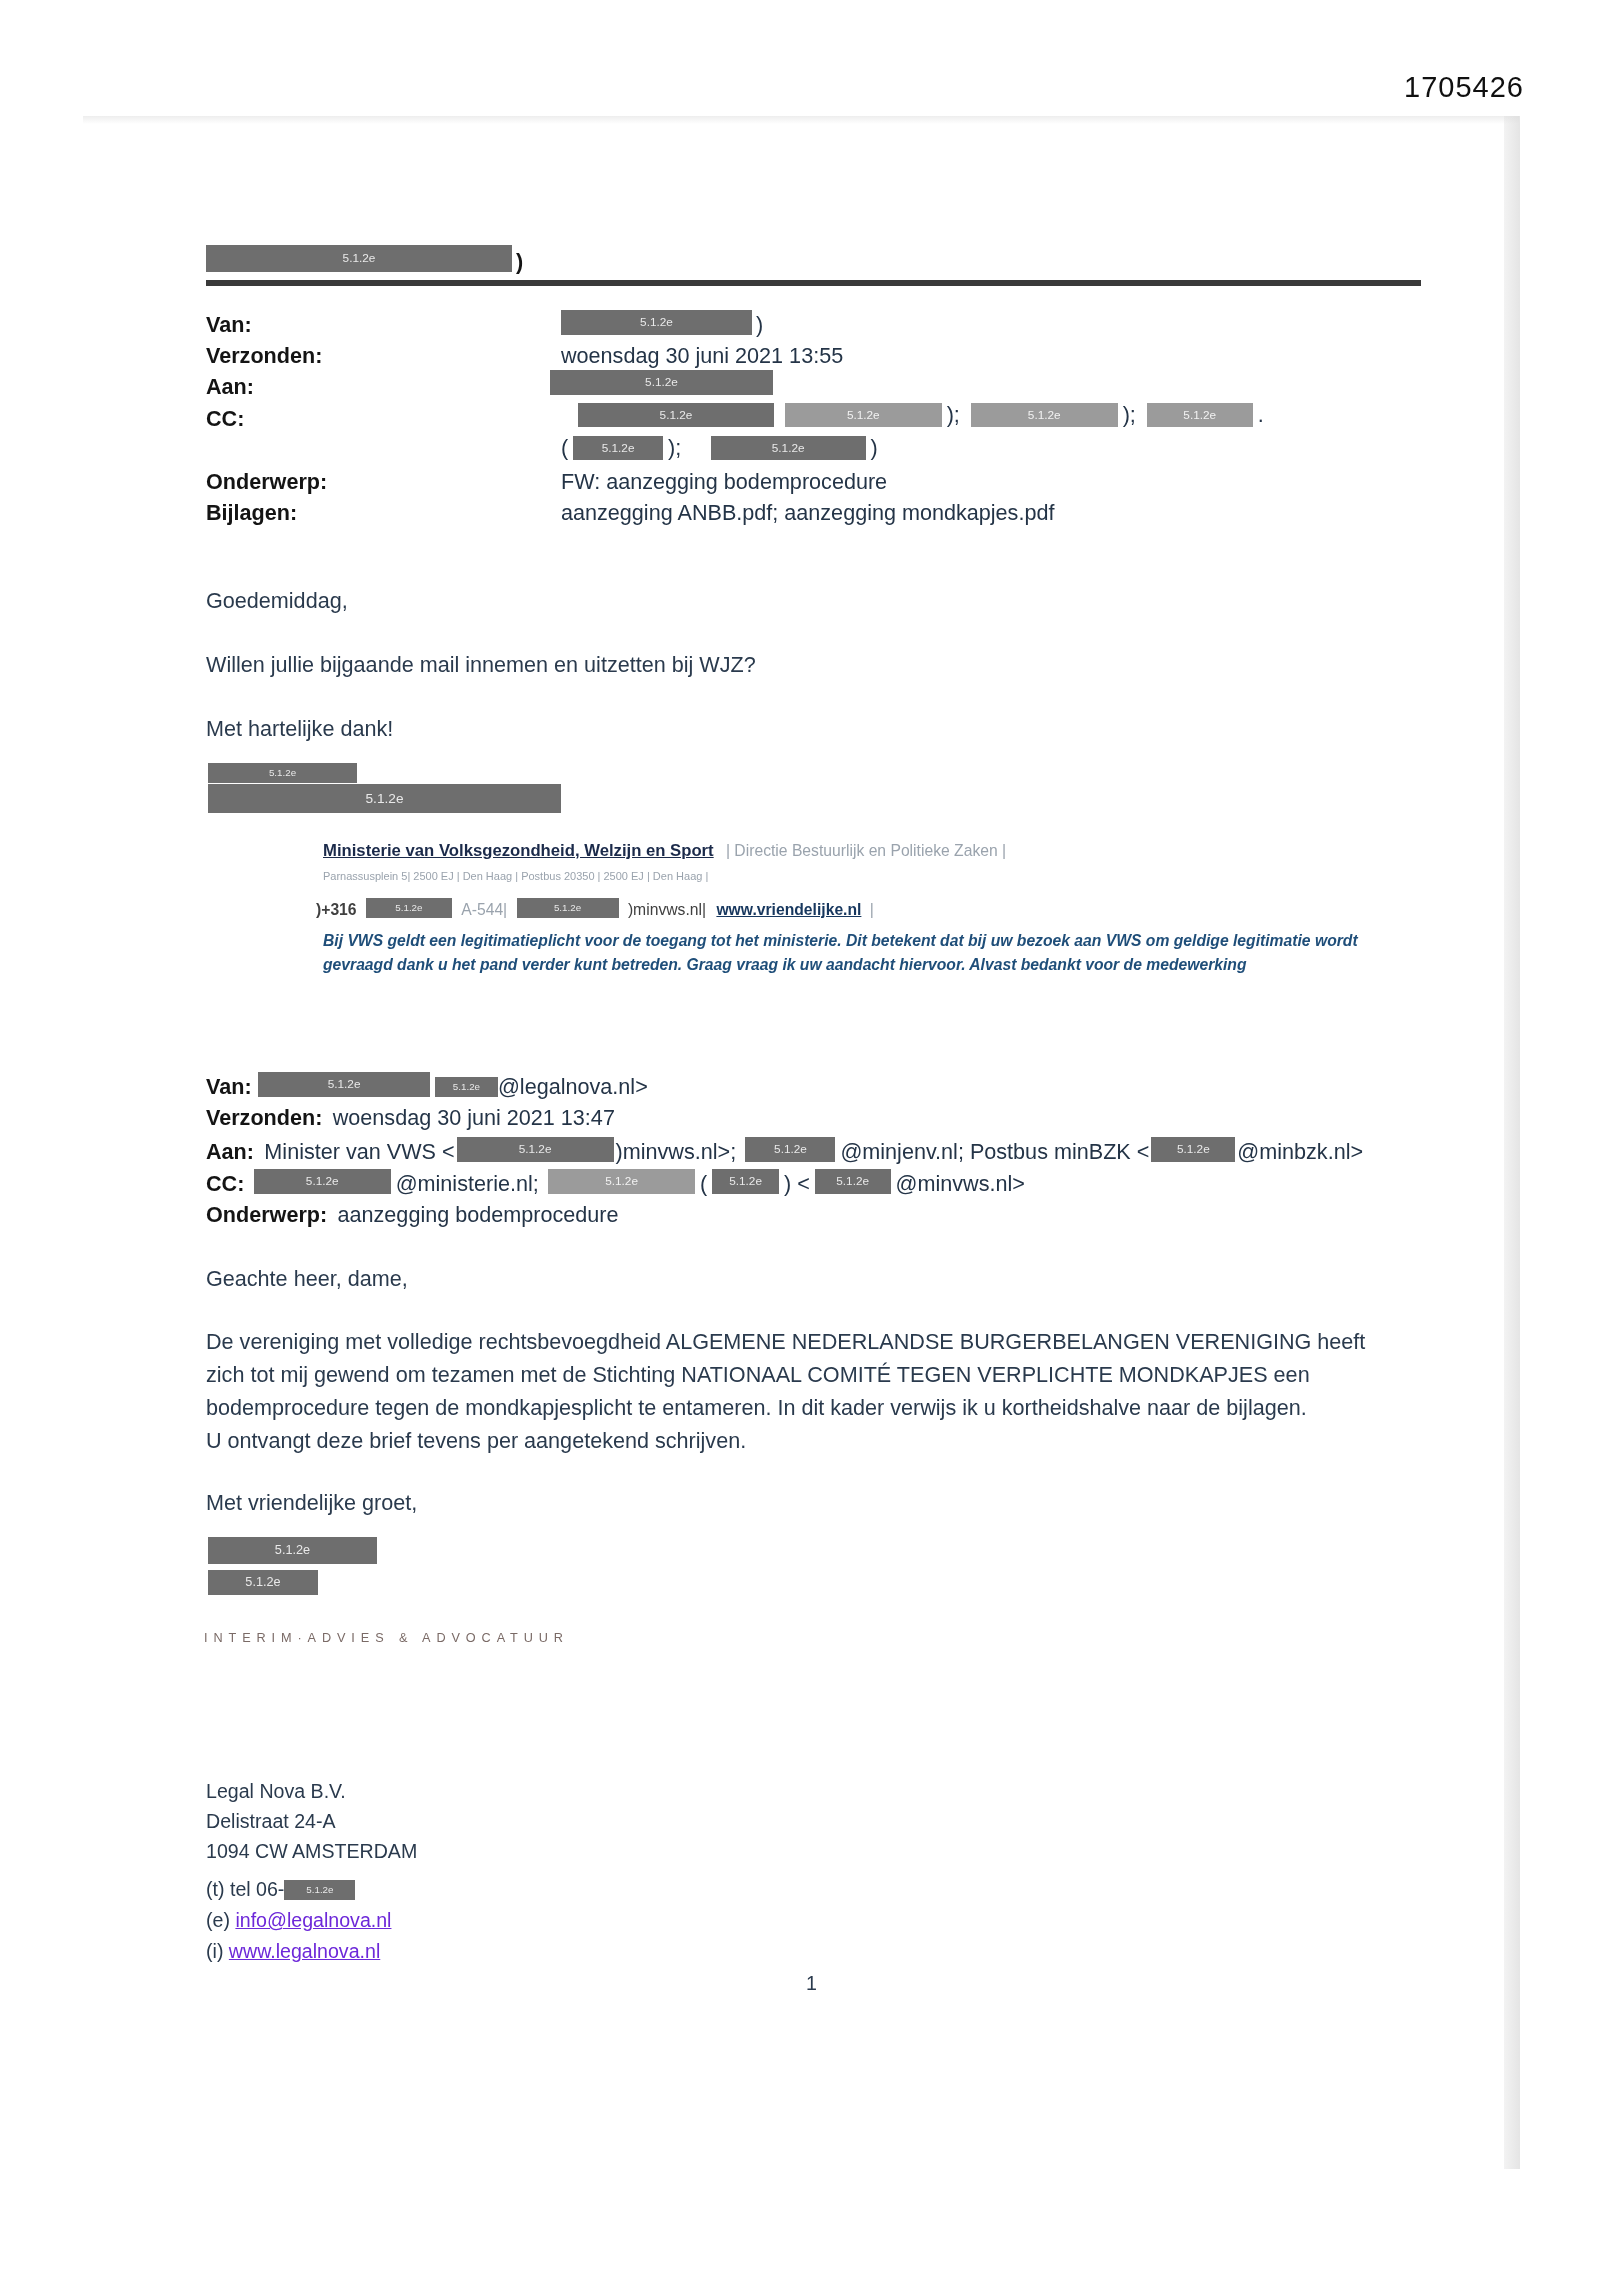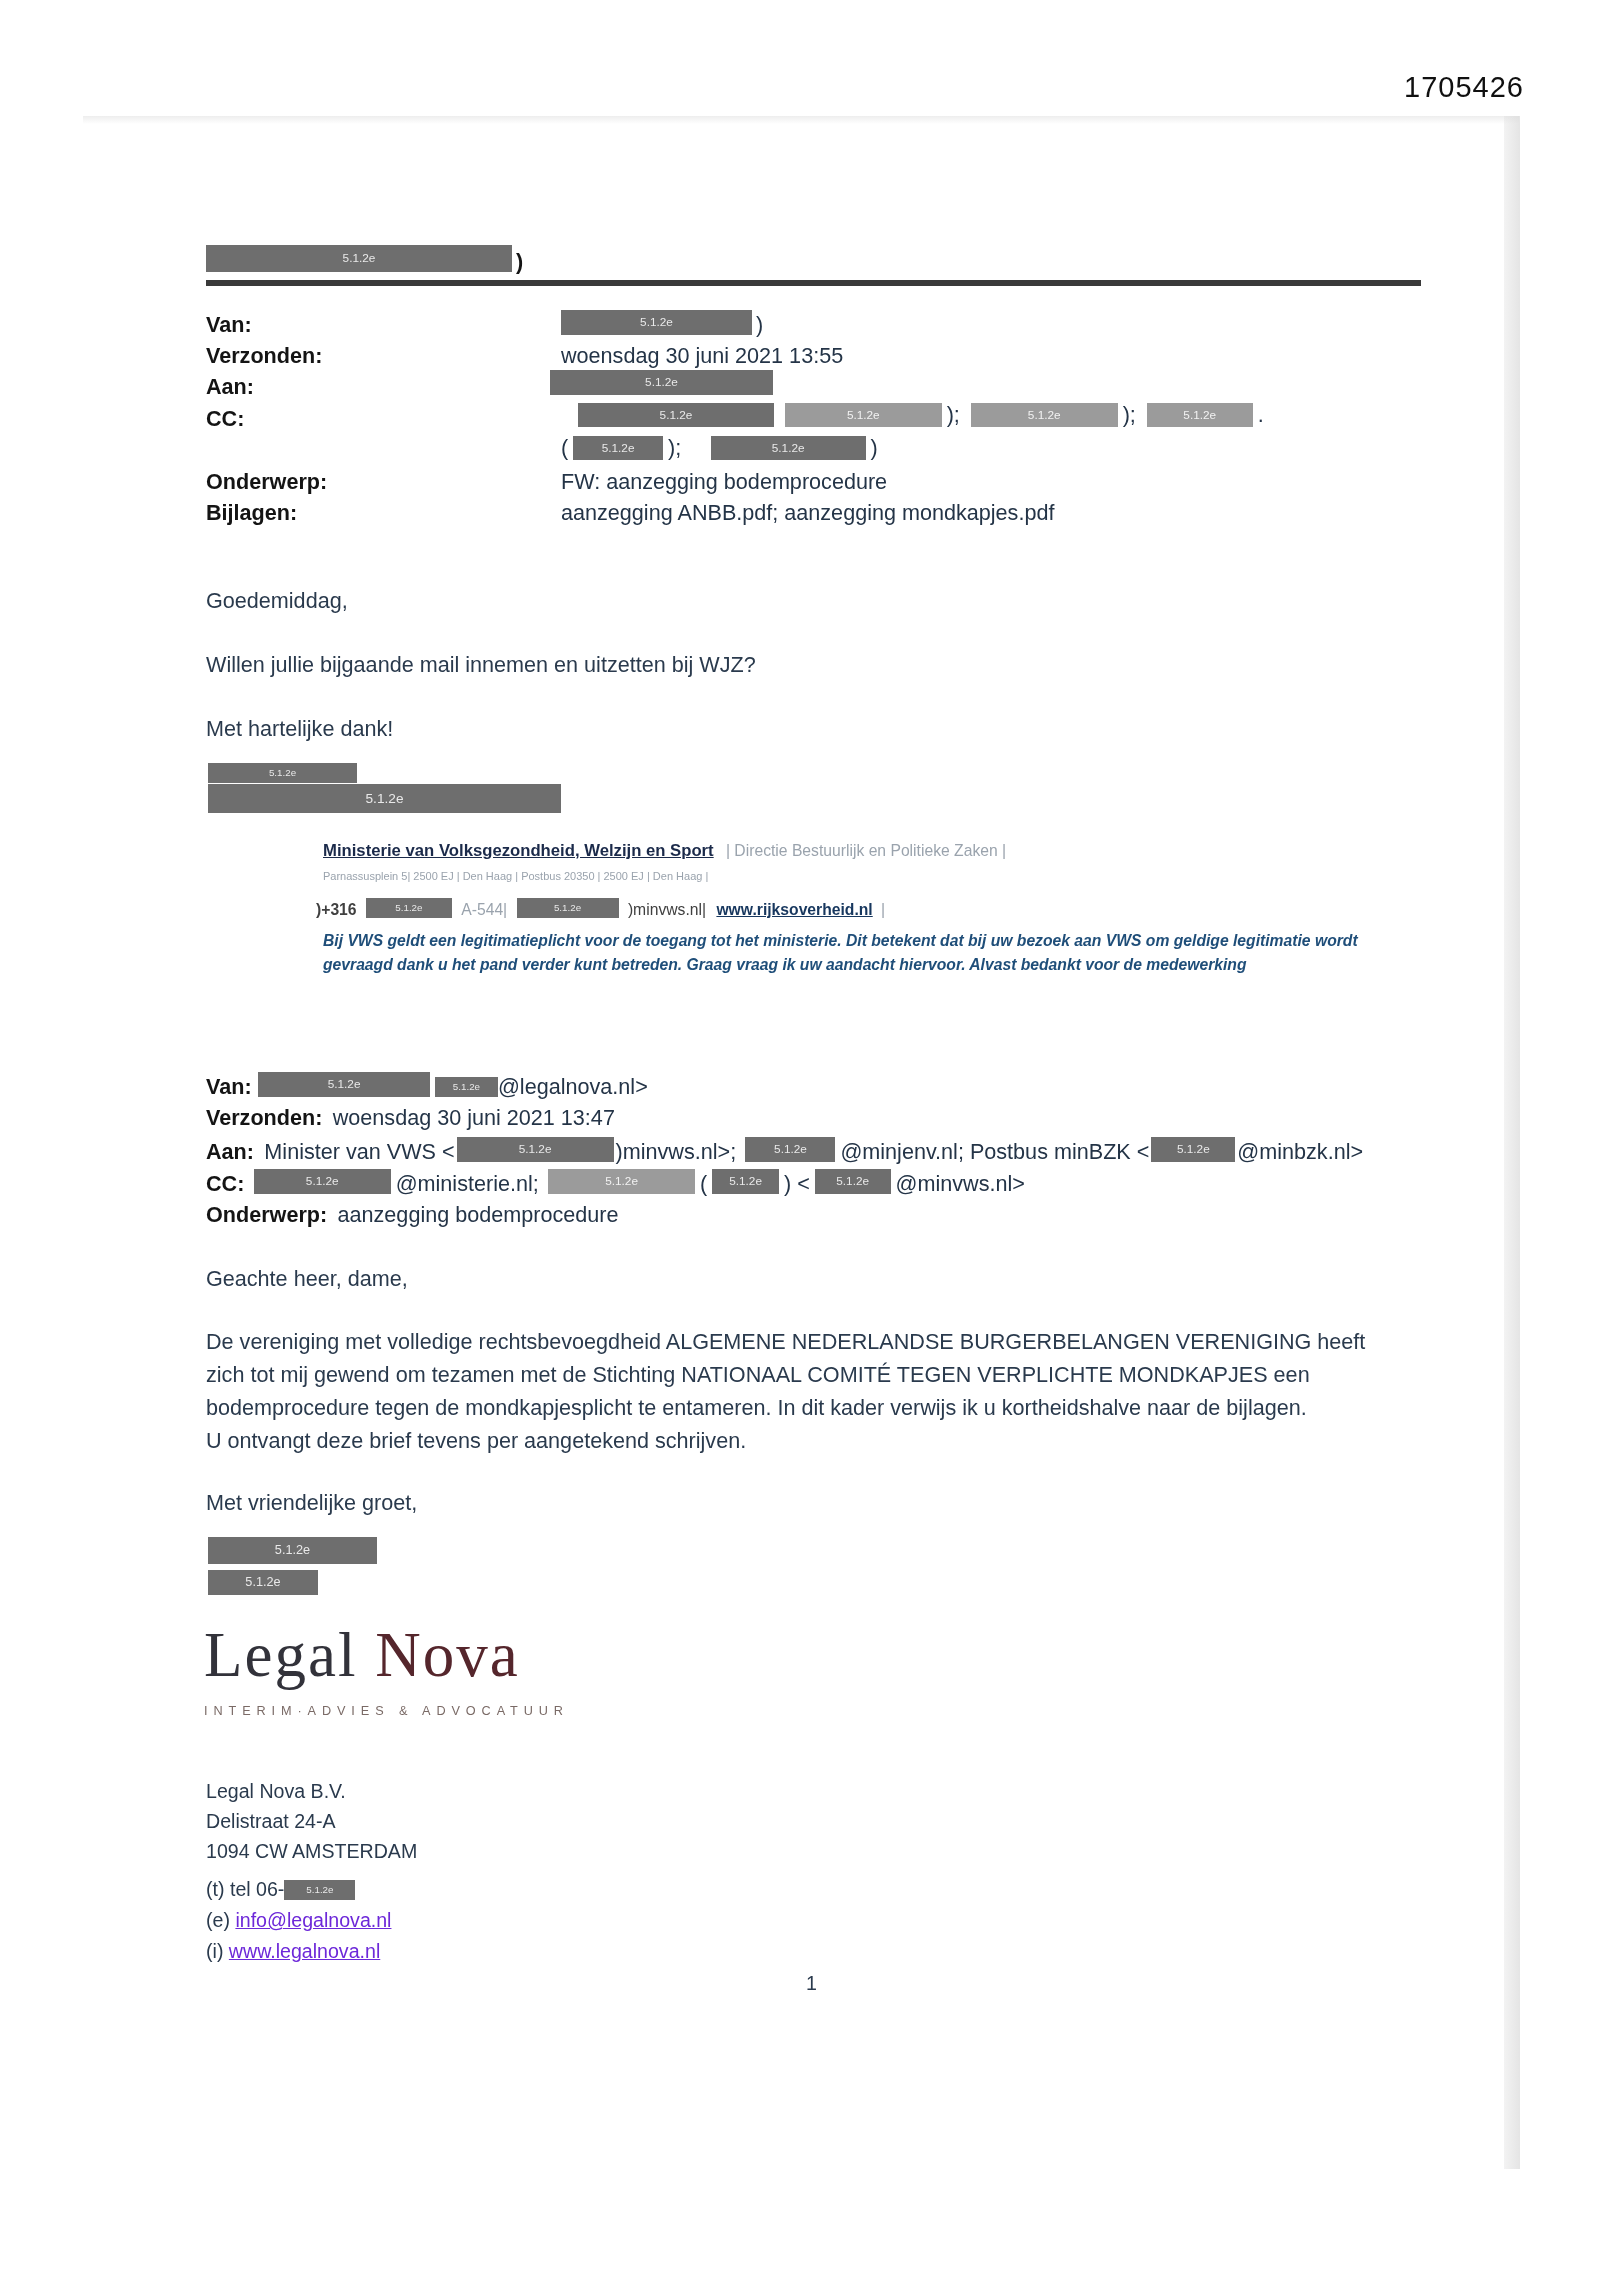--- a/index.html
+++ b/index.html
@@ -108,21 +108,21 @@
   <span class="min-org">Ministerie van Volksgezondheid, Welzijn en Sport</span>
   <span class="min-dept" style="margin-left:7.8px;">| Directie Bestuurlijk en Politieke Zaken |</span>
 </div>
 <div class="abs min-addr" style="left:323px;top:870px;">Parnassusplein 5| 2500 EJ | Den Haag  | Postbus 20350 | 2500 EJ | Den Haag |</div>
 <div class="abs row" style="left:316px;top:898px;">
   <span class="min-dark" style="font-weight:bold;">)+316</span>
   <span class="redact sm" style="width:86px;">5.1.2e</span>
   <span class="min-gray">A-544|</span>
   <span class="redact sm" style="width:102px;">5.1.2e</span>
   <span class="min-dark">)minvws.nl|</span>
-  <a href="#" class="min-link" style="margin-left:5.9px;">www.rijksoverheid.nl</a>
+  <a href="#" class="min-link" style="margin-left:5.9px;">www.vriendelijke.nl</a>
   <span class="min-gray" style="margin-left:3.9px;">|</span>
 </div>
 <div class="abs disclaimer" style="left:323px;top:929px;">Bij VWS geldt een legitimatieplicht voor de toegang tot het ministerie. Dit betekent dat bij uw bezoek aan VWS om geldige legitimatie wordt gevraagd dank u het pand verder kunt betreden. Graag vraag ik uw aandacht hiervoor. Alvast bedankt voor de medewerking</div>
 
 <div class="abs row" style="left:206px;top:1072px;">
   <span class="hdr-label">Van:</span>
   <span class="redact" style="width:172px;margin-left:2px;">5.1.2e</span><span class="redact sm" style="width:63px;margin:0;">5.1.2e</span><span class="hdr-value">@legalnova.nl&gt;</span>
 </div>
 <div class="abs row" style="left:206px;top:1105px;">
   <span class="hdr-label">Verzonden:</span>
@@ -155,21 +155,20 @@
 <div class="abs body-line" style="left:206px;top:1490px;">Met vriendelijke groet,</div>
 
 <div class="abs" style="left:208px;top:1537px;">
   <span class="redact block" style="width:169px;height:26.5px;line-height:26.5px;font-size:12.7px;">5.1.2e</span>
 </div>
 <div class="abs" style="left:208px;top:1570px;">
   <span class="redact block" style="width:110px;height:24.5px;line-height:24.5px;font-size:12.7px;">5.1.2e</span>
 </div>
 
 <div class="abs" style="left:204px;top:1619px;">
-  <div class="logo"><span class="p1">Legal</span> <span class="p2">Nova</span></div>
   <div class="tagline">INTERIM·ADVIES  &amp;  ADVOCATUUR</div>
 </div>
 
 <div class="abs" style="left:206px;top:1776px;">
   <div class="addr-line">Legal Nova B.V.</div>
   <div class="addr-line">Delistraat 24-A</div>
   <div class="addr-line">1094 CW AMSTERDAM</div>
 </div>
 
 <div class="abs" style="left:206px;top:1874px;">

